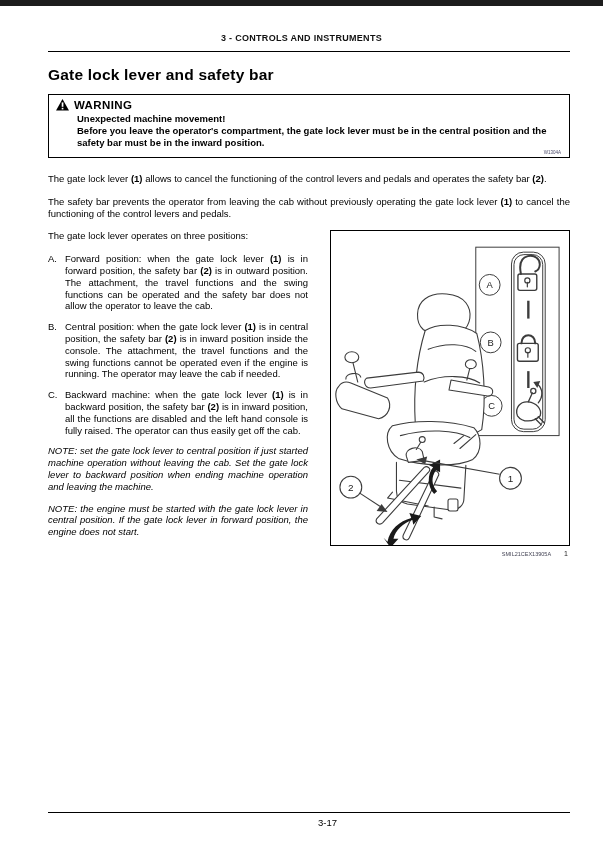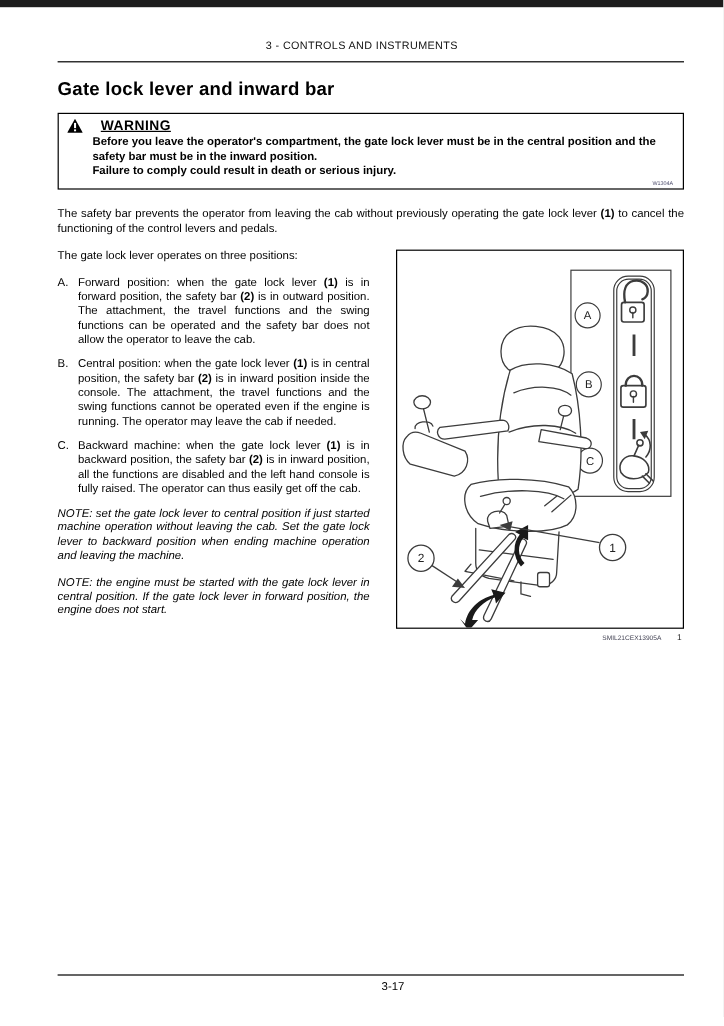--- a/index.html
+++ b/index.html
@@ -5,32 +5,32 @@
   * { margin:0; padding:0; box-sizing:border-box; }
   html,body { background:#e8e8e8; }
   .page {
     position:relative; width:603px; height:855px; margin:0 auto;
     background:#ffffff; overflow:hidden;
     font-family:"Liberation Sans", sans-serif; color:#000;
   }
   .top-bar { position:absolute; top:0; left:0; width:603px; height:6px; background:#1d1d1d; }
   .running-head {
     position:absolute; top:33px; left:0; width:100%;
-    text-align:center; font-size:9px; letter-spacing:.3px; color:#111;
+    text-align:center; font-size:9px; letter-spacing:.3px; color:#111;font-weight:bold;
   }
   .rule { position:absolute; left:48px; width:522px; border-top:1.7px solid #000; }
   .rule-top { top:51px; }
   .rule-bottom { top:812px; }
   .page-number { position:absolute; top:817px; left:0; width:100%; text-align:center; font-size:9.5px;margin-left:26px; }
 
   .content { position:absolute; top:60px; left:48px; width:522px; }
   h1.title { font-size:15.5px; font-weight:bold; margin:6px 0 10px 0; letter-spacing:.2px; }
 
   .warning-box { border:1.8px solid #000; padding:4px 8px 2px 7px; margin-bottom:15px; }
-  .warning-head { display:flex; align-items:flex-start; gap:15px;text-decoration:underline; }
+  .warning-head { display:flex; align-items:flex-start; gap:5px; }
   .warning-label { font-weight:bold; font-size:11.5px; letter-spacing:.4px; }
   .warning-body { margin-left:21px; margin-top:2px; }
   .warning-body p { font-size:9.5px; font-weight:bold; line-height:12px; }
   .warning-code { text-align:right; font-size:4.5px; color:#4a4a6a; margin-top:1px; }
 
   p.body { font-size:9.5px; line-height:11.8px; text-align:justify; margin-bottom:11px; }
 
   .columns { display:flex; gap:22px; align-items:flex-start; }
   .col-text { width:276px; }
   .col-fig  { width:240px; }
@@ -54,38 +54,39 @@
 
 <div class="page">
 
   <div class="top-bar"></div>
 
   <div class="running-head">3 - CONTROLS AND INSTRUMENTS</div>
   <div class="rule rule-top"></div>
 
   <div class="content">
 
-    <h1 class="title">Gate lock lever and inward bar</h1>
+    <h1 class="title">Gate lock lever and safety bar</h1>
 
     <div class="warning-box">
       <div class="warning-head">
         <svg width="13" height="12" viewBox="0 0 13 12" aria-hidden="true">
           <path d="M6.5 0 L13 11.6 L0 11.6 Z" fill="#000"></path>
           <rect x="5.7" y="3.4" width="1.7" height="4.4" fill="#fff"></rect>
           <rect x="5.7" y="8.8" width="1.7" height="1.6" fill="#fff"></rect>
         </svg>
         <span class="warning-label">WARNING</span>
       </div>
       <div class="warning-body">
+        <p>Unexpected machine movement!</p>
         <p>Before you leave the operator's compartment, the gate lock lever must be in the central position and the safety bar must be in the inward position.</p>
-        <p>Failure to comply could result in death or serious injury.</p>
       </div>
       <div class="warning-code">W1304A</div>
     </div>
 
+    <p class="body"><span>The gate lock lever </span><span class="b">(1)</span><span> allows to cancel the functioning of the control levers and pedals and operates the safety bar </span><span class="b">(2)</span><span>.</span></p>
     <p class="body"><span>The safety bar prevents the operator from leaving the cab without previously operating the gate lock lever </span><span class="b">(1)</span><span> to cancel the functioning of the control levers and pedals.</span></p>
 
     <div class="columns">
 
       <div class="col-text">
         <p class="body"><span>The gate lock lever operates on three positions:</span></p>
 
         <div class="pos-item">
           <span class="pos-letter">A.</span>
           <span class="pos-text"><span>Forward position:  when the gate lock lever </span><span class="b">(1)</span><span> is in forward position, the safety bar </span><span class="b">(2)</span><span> is in outward position.  The attachment, the travel functions and the swing functions can be operated and the safety bar does not allow the operator to leave the cab.</span></span>

